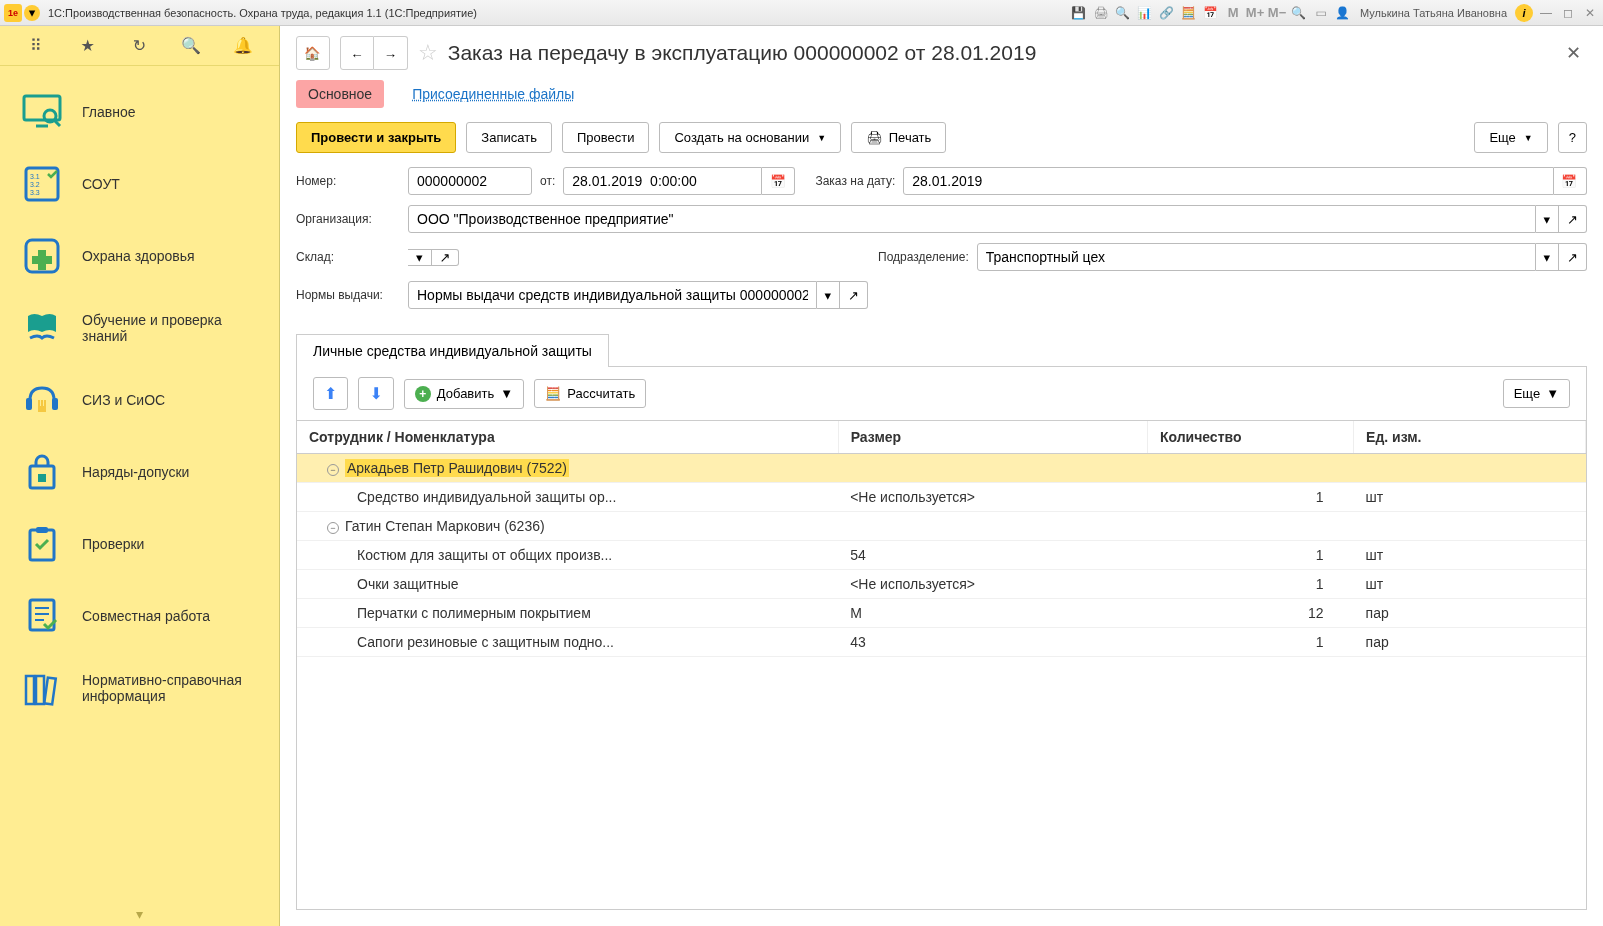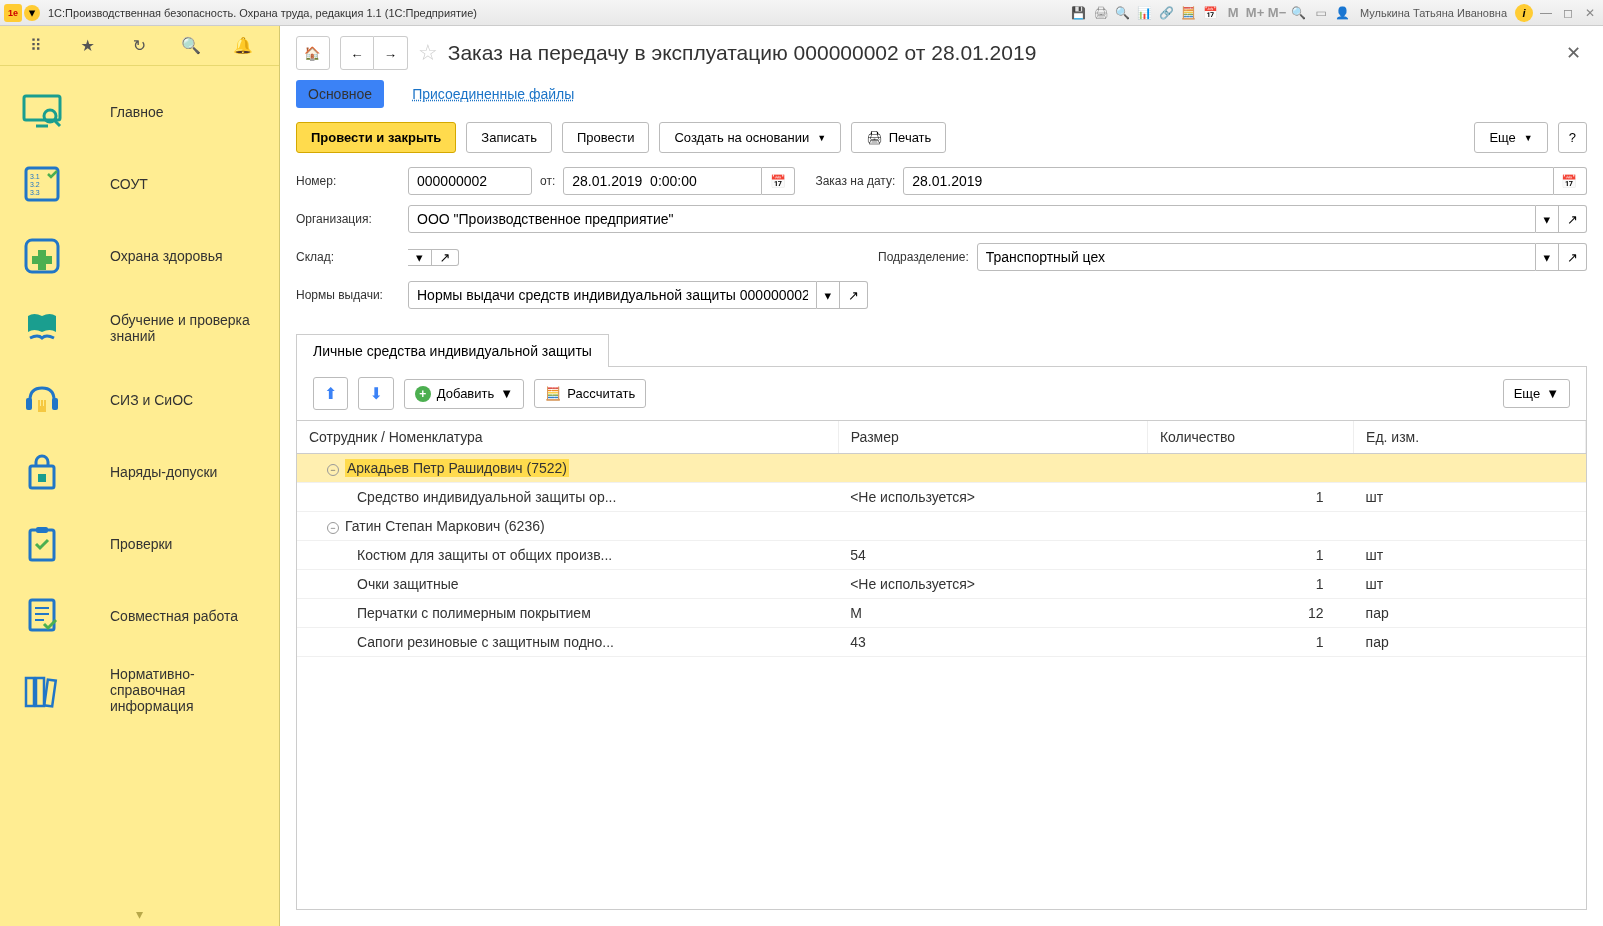--- a/index.html
+++ b/index.html
@@ -13,38 +13,38 @@
 .titlebar .ticon { width: 18px; height: 18px; display: inline-flex; align-items: center; justify-content: center; color: #888; cursor: pointer; font-size: 12px; }
 .titlebar .ticon.m { font-weight: bold; color: #999; font-size: 13px; }
 .titlebar .user { font-size: 11px; color: #555; padding: 0 4px; }
 .titlebar .info-icon { width: 18px; height: 18px; background: #fc3; border-radius: 50%; display: inline-flex; align-items: center; justify-content: center; font-style: italic; font-weight: bold; font-size: 11px; }
 
 .main-layout { display: flex; height: calc(100vh - 26px); }
 .sidebar { width: 280px; background: #ffed92; border-right: 1px solid #d4c870; display: flex; flex-direction: column; }
 .sidebar-top { height: 40px; display: flex; align-items: center; justify-content: space-around; border-bottom: 1px solid #e8d870; padding: 0 10px; }
 .sidebar-top .sicon { width: 24px; height: 24px; display: inline-flex; align-items: center; justify-content: center; cursor: pointer; color: #555; font-size: 16px; }
 .sidebar-items { flex: 1; overflow-y: auto; padding-top: 10px; }
-.sb-item { display: flex; align-items: center; padding: 14px 18px; cursor: pointer; gap: 28px; }
+.sb-item { display: flex; align-items: center; padding: 14px 18px; cursor: pointer; }
 .sb-item .sb-icon { width: 48px; height: 44px; display: flex; align-items: center; justify-content: center; margin-right: 16px; }
 .sb-item .sb-label { font-size: 14px; color: #333; flex: 1; }
 .sidebar-footer { text-align: center; padding: 4px; color: #b8a84a; font-size: 14px; }
 
 .content { flex: 1; display: flex; flex-direction: column; background: #fff; }
 .content-header { display: flex; align-items: center; padding: 10px 16px; gap: 10px; }
 .nav-btn { width: 34px; height: 34px; border: 1px solid #ccc; background: #fff; border-radius: 3px; display: inline-flex; align-items: center; justify-content: center; cursor: pointer; }
 .nav-group { display: flex; }
 .nav-group .nav-btn:first-child { border-radius: 3px 0 0 3px; }
 .nav-group .nav-btn:last-child { border-radius: 0 3px 3px 0; border-left: none; }
 .star-icon { font-size: 22px; color: #ccc; cursor: pointer; }
 .page-title { font-size: 21px; color: #333; flex: 1; }
 .close-x { font-size: 18px; color: #666; cursor: pointer; padding: 0 6px; }
 
 .doc-tabs { padding: 0 16px; display: flex; gap: 16px; }
 .doc-tab { padding: 6px 12px; border-radius: 3px; cursor: pointer; font-size: 14px; }
-.doc-tab.active { background: #3b82f6; color: #333; }
+.doc-tab.active { background: #fca5a5; color: #333; }
 .doc-tab.inactive { color: #1a73c7; text-decoration: underline dotted; }
 
 .action-bar { display: flex; gap: 10px; padding: 14px 16px; align-items: center; }
 .btn { padding: 7px 14px; border: 1px solid #bbb; background: #fff; border-radius: 3px; cursor: pointer; font-size: 13px; display: inline-flex; align-items: center; gap: 6px; }
 .btn.primary { background: #ffdb4d; border-color: #d4a800; font-weight: bold; }
 .btn .caret { font-size: 9px; margin-left: 2px; }
 .action-bar .spacer { flex: 1; }
 .btn.icon-only { padding: 7px 10px; }
 
 .form-area { padding: 0 16px 14px; }
@@ -63,21 +63,21 @@
 
 .data-toolbar { display: flex; gap: 10px; padding: 10px 16px; align-items: center; border: 1px solid #ccc; border-top: none; margin: 0 16px; }
 .tbl-btn { border: 1px solid #bbb; background: #fff; border-radius: 3px; padding: 6px 10px; cursor: pointer; display: inline-flex; align-items: center; gap: 6px; font-size: 13px; }
 .arrow-up { color: #3b82f6; font-size: 16px; }
 .arrow-down { color: #3b82f6; font-size: 16px; }
 .plus-circle { width: 16px; height: 16px; background: #4caf50; border-radius: 50%; color: #fff; display: inline-flex; align-items: center; justify-content: center; font-size: 12px; font-weight: bold; }
 .data-toolbar .spacer { flex: 1; }
 
 .table-wrap { margin: 0 16px 16px; border: 1px solid #ccc; border-top: none; flex: 1; overflow: auto; }
 table { width: 100%; border-collapse: collapse; }
-th { background: #fff; border-bottom: 1px solid #ccc; border-right: 1px solid #eee; padding: 8px 12px; text-align: left; font-weight: normal; font-size: 14px; color: #333; }
+th { background: #fff; border-bottom: 1px solid #ccc; border-right: 1px solid #eee; padding: 8px 12px; text-align: left; font-weight: bold; font-size: 14px; color: #333; }
 td { padding: 6px 12px; border-bottom: 1px solid #f0f0f0; font-size: 14px; color: #333; }
 tr.highlight td { background: #ffefb0; }
 tr.highlight .emp-name { background: #ffdb4d; padding: 1px 2px; }
 .tree-toggle { display: inline-block; width: 12px; height: 12px; border: 1px solid #999; border-radius: 50%; margin-right: 6px; text-align: center; line-height: 10px; font-size: 9px; color: #666; }
 .indent1 { padding-left: 30px; }
 .indent2 { padding-left: 60px; }
 .qty { text-align: right; padding-right: 30px; }
 
 svg { display: block; }
 </style>

